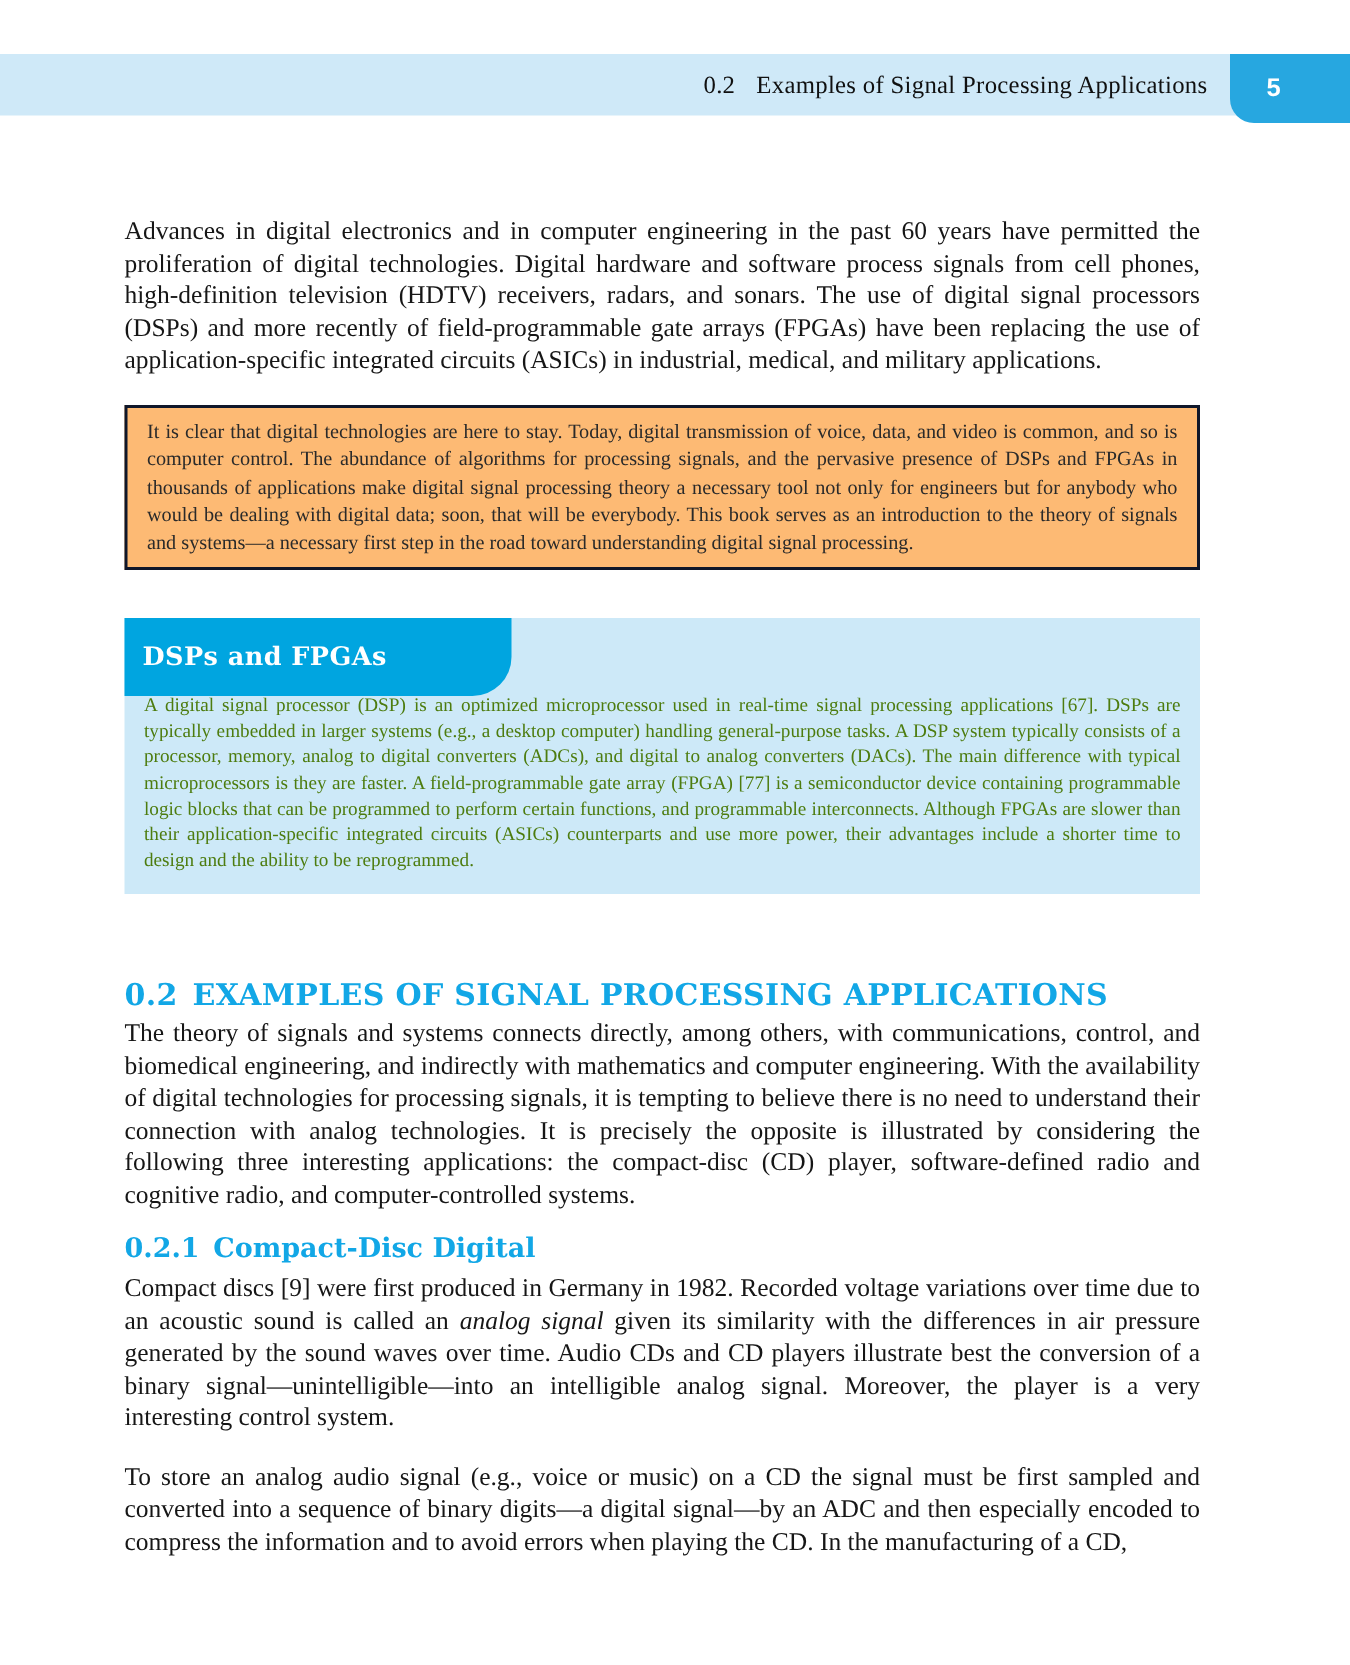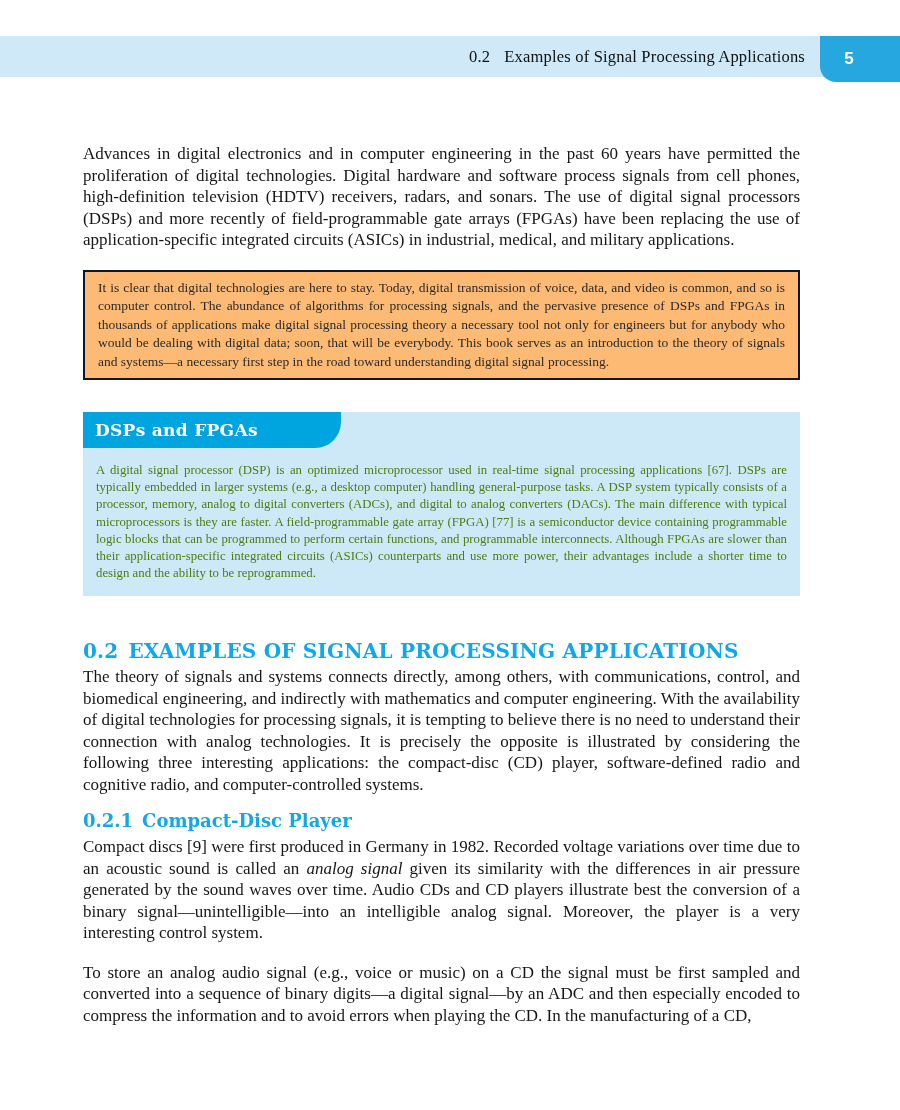--- a/index.html
+++ b/index.html
@@ -43,32 +43,32 @@
     font-size:13.5px; line-height:18.5px; text-align:justify; color:#2a2a2a;
   }
 
   .callout{
     position:relative;
     margin-top:32px;
     background:#cde9f8;
     padding:50px 13px 14px 13px;
   }
   .callout-tab{
-    position:absolute; top:0; left:0; width:258px; height:36px;
+    position:absolute; top:0; left:0; width:258px; height:52px;
     background:#00a5e0; border-radius:0 0 26px 0;
     display:flex; align-items:center; padding-left:12px;
     color:#ffffff; font-family:"DejaVu Serif", serif;
     font-weight:bold; font-size:17px; letter-spacing:.3px;
   }
   .callout-text{
     font-size:12.8px; line-height:17.2px; text-align:justify; color:#4d7c0f;
   }
 
   .section-heading{
-    margin-top:43px;
+    margin-top:55px;
     font-family:"DejaVu Serif", serif; font-weight:bold;
     font-size:20px; color:#12a7e6; letter-spacing:.2px;
   }
   .section-heading .h-title{ margin-left:10px; }
   .section-heading + .body-text{ margin-top:3px; }
 
   .subsection-heading{
     margin-top:15px;
     font-family:"DejaVu Serif", serif; font-weight:bold;
     font-size:18px; color:#12a7e6;
@@ -107,20 +107,20 @@
     <p class="callout-text">A digital signal processor (DSP) is an optimized microprocessor used in real-time signal processing applications [67]. DSPs are typically embedded in larger systems (e.g., a desktop computer) handling general-purpose tasks. A DSP system typically consists of a processor, memory, analog to digital converters (ADCs), and digital to analog converters (DACs). The main difference with typical microprocessors is they are faster. A field-programmable gate array (FPGA) [77] is a semiconductor device containing programmable logic blocks that can be programmed to perform certain functions, and programmable interconnects. Although FPGAs are slower than their application-specific integrated circuits (ASICs) counterparts and use more power, their advantages include a shorter time to design and the ability to be reprogrammed.</p>
   </div>
 
   <h1 class="section-heading">
     <span>0.2</span><span class="h-title">EXAMPLES OF SIGNAL PROCESSING APPLICATIONS</span>
   </h1>
 
   <p class="body-text">The theory of signals and systems connects directly, among others, with communications, control, and biomedical engineering, and indirectly with mathematics and computer engineering. With the availability of digital technologies for processing signals, it is tempting to believe there is no need to understand their connection with analog technologies. It is precisely the opposite is illustrated by considering the following three interesting applications: the compact-disc (CD) player, software-defined radio and cognitive radio, and computer-controlled systems.</p>
 
   <h2 class="subsection-heading">
-    <span>0.2.1</span><span class="h-title">Compact-Disc Player</span>
+    <span>0.2.1</span><span class="h-title">Compact-Disc Digital</span>
   </h2>
 
   <p class="body-text"><span>Compact discs [9] were first produced in Germany in 1982. Recorded voltage variations over time due to an acoustic sound is called an </span><span class="em">analog signal</span><span> given its similarity with the differences in air pressure generated by the sound waves over time. Audio CDs and CD players illustrate best the conversion of a binary signal—unintelligible—into an intelligible analog signal. Moreover, the player is a very interesting control system.</span></p>
 
   <p class="body-text para-gap">To store an analog audio signal (e.g., voice or music) on a CD the signal must be first sampled and converted into a sequence of binary digits—a digital signal—by an ADC and then especially encoded to compress the information and to avoid errors when playing the CD. In the manufacturing of a CD,</p>
 
 </div>
 
 </body></html>

